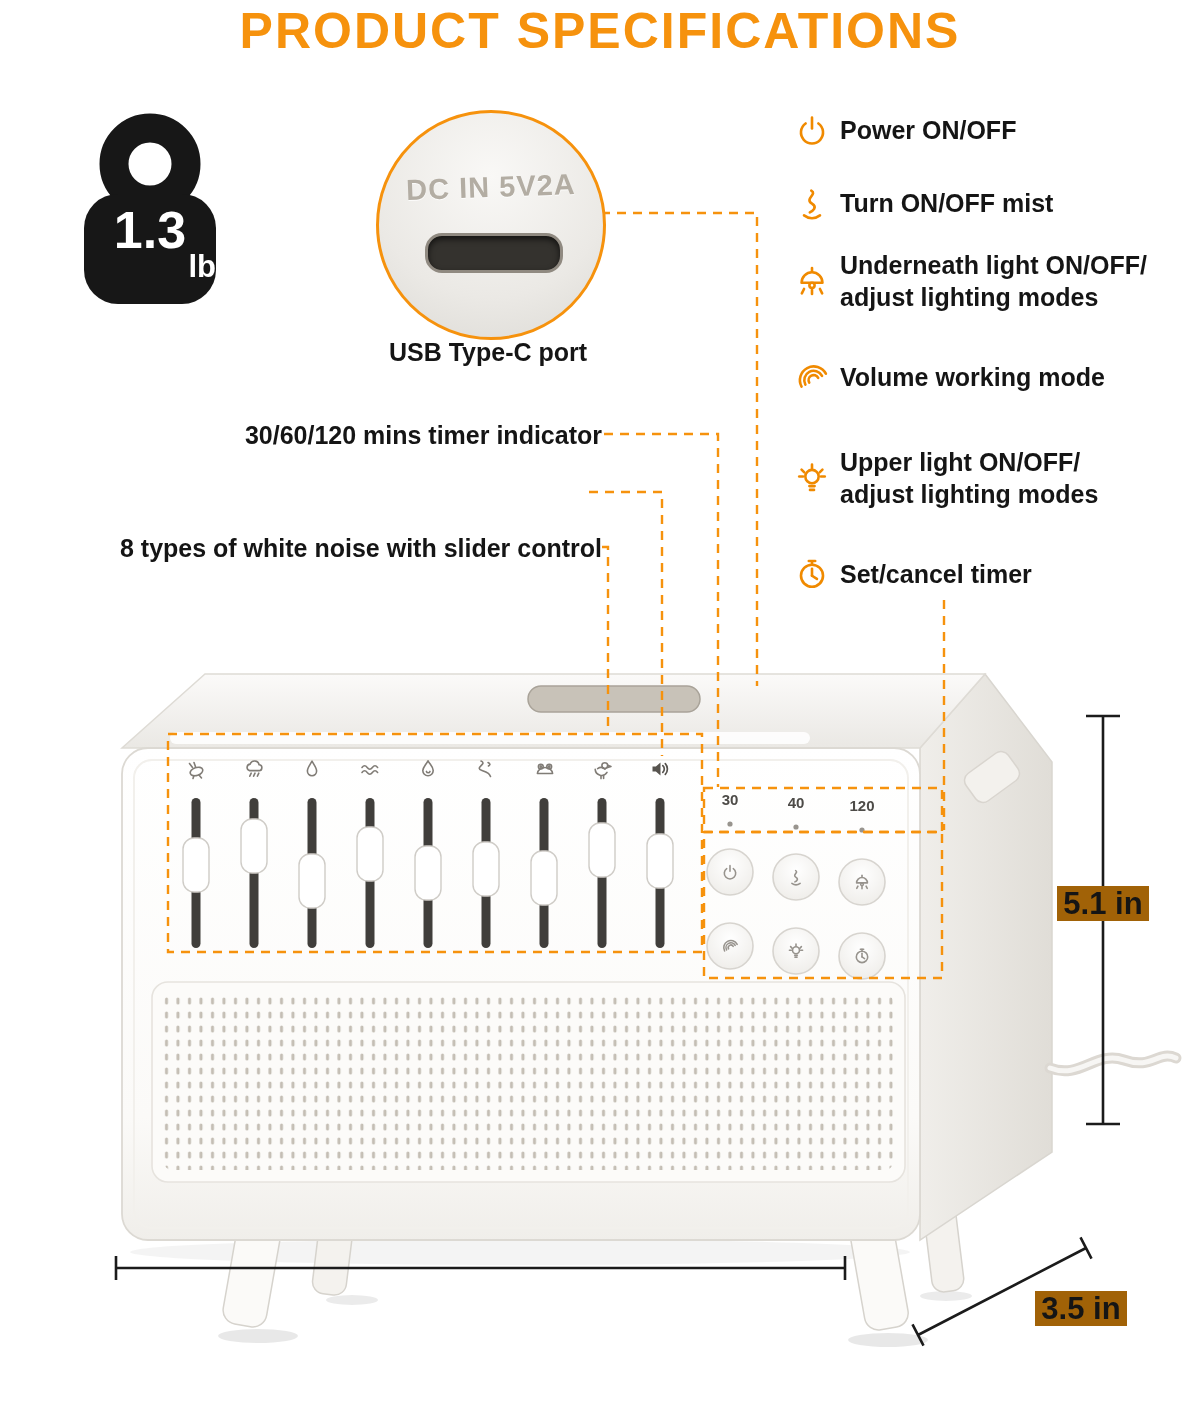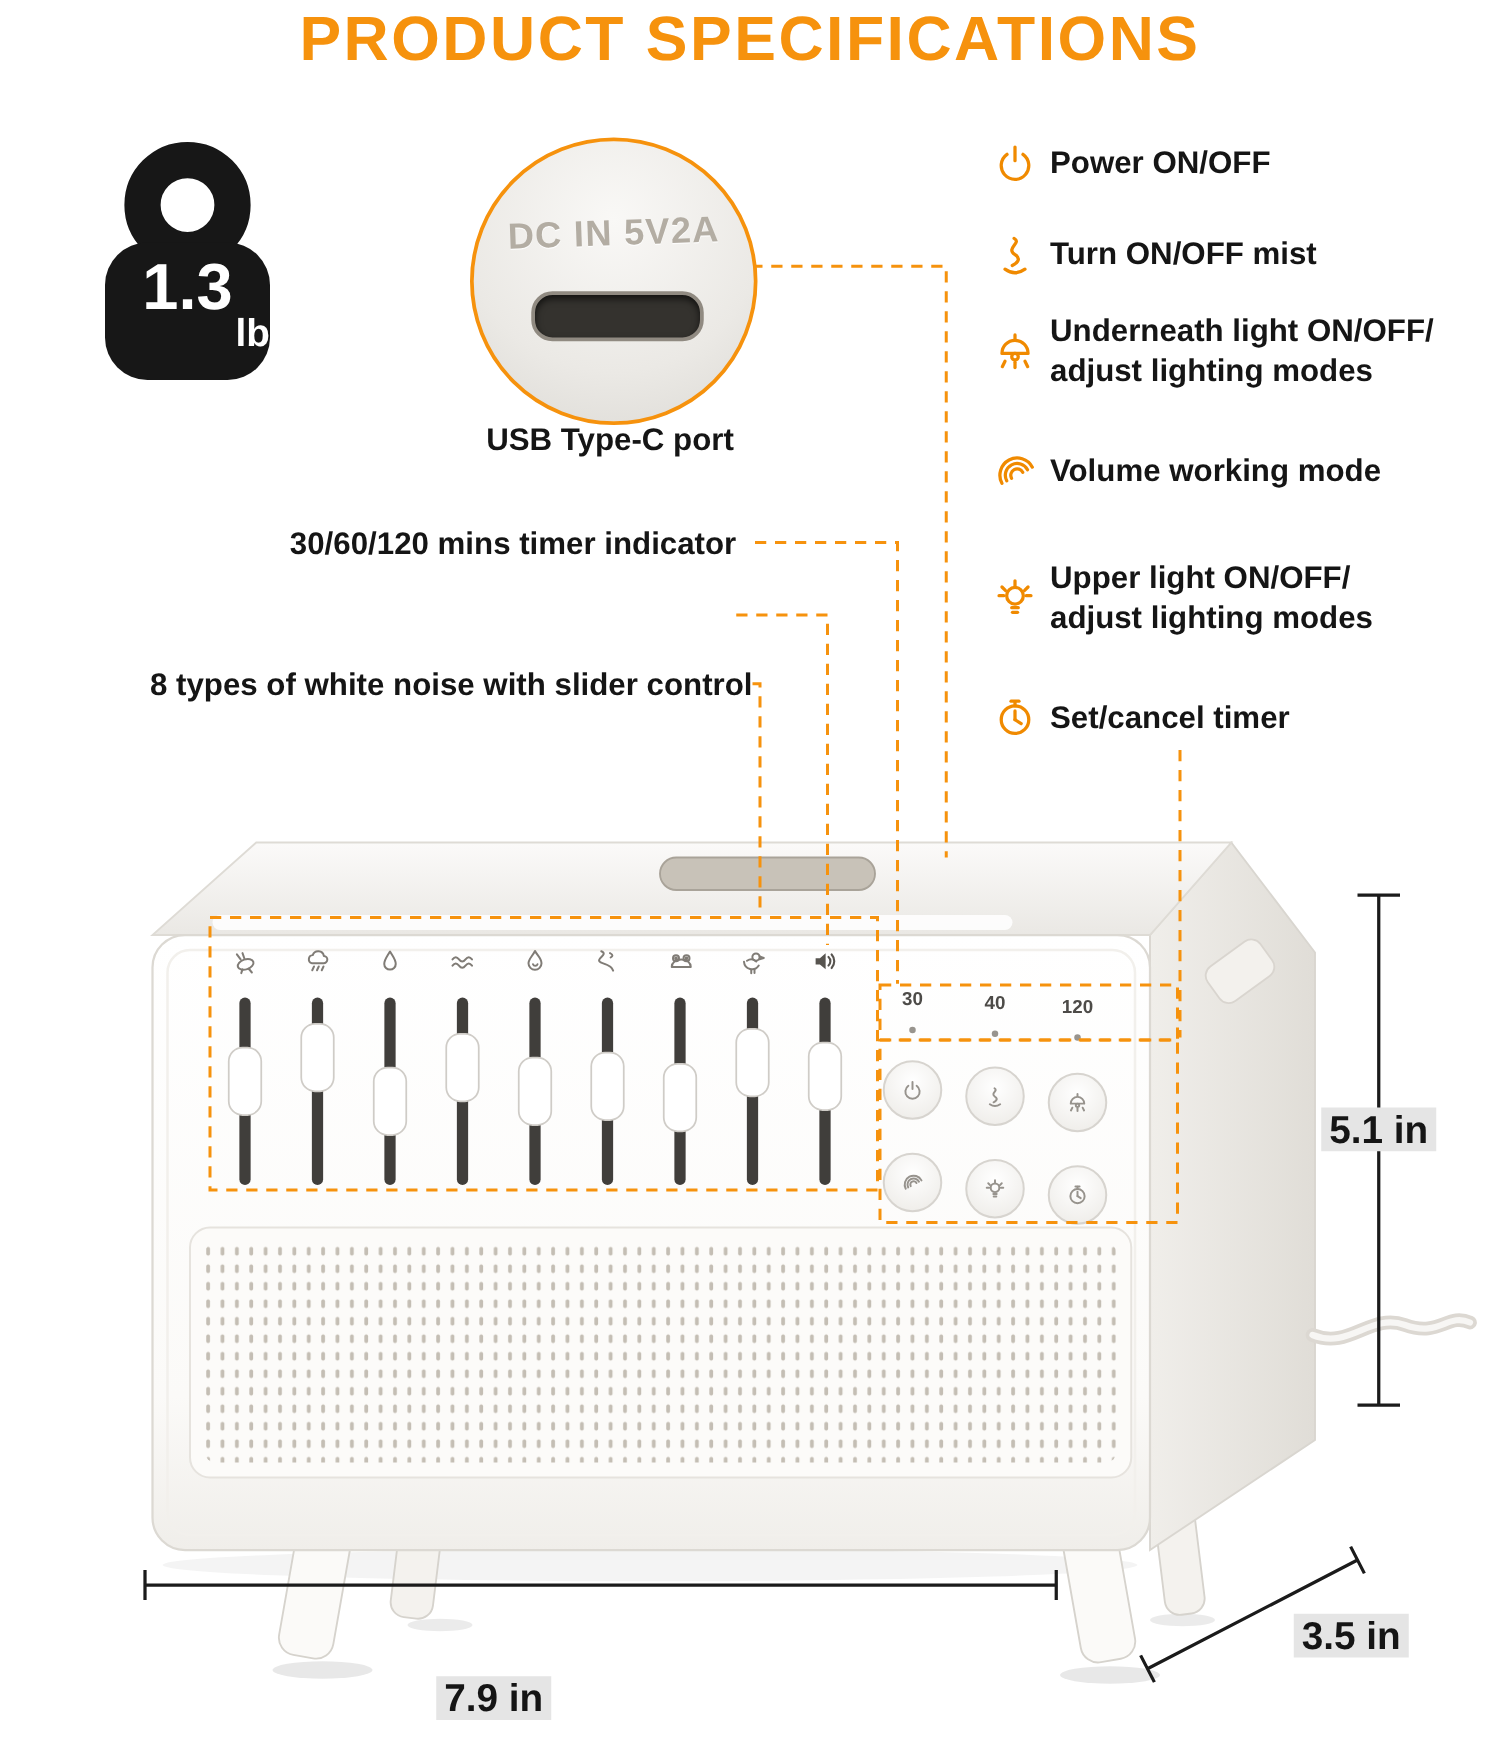--- a/index.html
+++ b/index.html
@@ -15,31 +15,31 @@
       border:3px solid #F6920D;overflow:hidden;
       background:radial-gradient(circle at 50% 28%,#f9f8f6 0%,#ebe9e5 62%,#dcdad5 100%);}
   .usb-embossed{position:absolute;left:0;top:58px;width:100%;text-align:center;
       font-size:29px;font-weight:800;letter-spacing:1px;color:#b3ada3;transform:rotate(-2deg);
       text-shadow:0 1px 0 rgba(255,255,255,.8);}
   .usb-slot{position:absolute;left:46px;top:120px;width:132px;height:34px;border-radius:17px;
       background:#34322e;border:3px solid #908a81;box-shadow:inset 0 3px 6px rgba(0,0,0,.65);}
   .usb-label{position:absolute;left:336px;top:338px;width:304px;text-align:center;
       font-size:25px;font-weight:800;}
   .callout{position:absolute;text-align:right;font-size:25px;font-weight:800;line-height:30px;}
-  .co-timer{left:137px;top:420px;width:452px;}
+  .co-timer{left:150px;top:420px;width:452px;}
   .co-volume{left:280px;top:479px;width:305px;}
   .co-noise{left:38px;top:533px;width:564px;}
   .feature{position:absolute;left:840px;width:352px;font-size:25px;font-weight:800;line-height:32px;}
   .fline{display:block;}
   .tlabel{position:absolute;text-align:center;font-size:15px;font-weight:700;color:#4d4b48;}
   .t30{left:712px;top:791px;width:36px;}
   .t60{left:778px;top:794px;width:36px;}
   .t120{left:840px;top:797px;width:44px;}
   .dim{position:absolute;text-align:center;font-size:31px;font-weight:800;}
-  .dim span{background:#e5e5e5;padding:0 6px;}
+  .dim span{background:#a16207;padding:0 6px;}
   .dim-h{left:1022px;top:886px;width:162px;}
   .dim-w{left:300px;top:1341px;width:190px;}
   .dim-d{left:992px;top:1291px;width:178px;}
   
   .ic{stroke:currentColor;fill:none;stroke-width:1.8;stroke-linecap:round;stroke-linejoin:round;}
   .ic-orange{color:#F08A00;}
   .ic-gray{color:#97938d;stroke-width:2.1;}
   .ic-slider{color:#807c76;stroke-width:1.6;}
   .ic-vol{color:#57544f;stroke-width:1.7;}
   .dash{fill:none;stroke:#F6920D;stroke-width:2.4;stroke-dasharray:9 7;}
@@ -318,16 +318,15 @@
   </div>
   <div class="feature" style="top:558px">
     <span class="fline">Set/cancel timer</span>
   </div>
 
   <span class="tlabel t30">30</span>
   <span class="tlabel t60">40</span>
   <span class="tlabel t120">120</span>
 
   <div class="dim dim-h"><span>5.1 in</span></div>
-  <div class="dim dim-w"><span>7.9 in</span></div>
   <div class="dim dim-d"><span>3.5 in</span></div>
 
 </div>
 
 </body></html>

